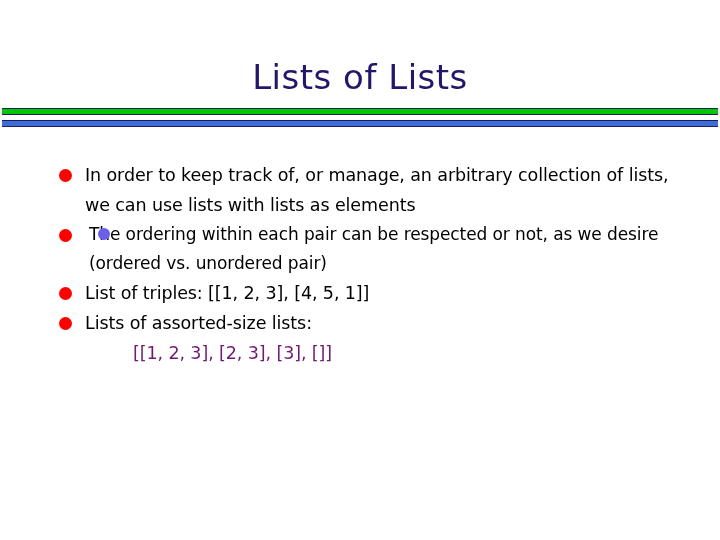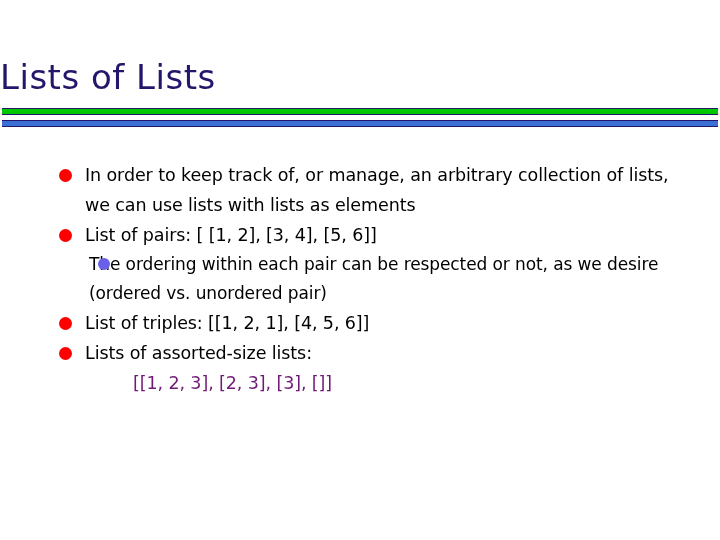--- a/index.html
+++ b/index.html
@@ -19,20 +19,21 @@
     height: 540px;
     background: #ffffff;
   }
 
   
   .title {
     position: absolute;
     top: 56px;
     left: 0;
     width: 720px;
+    text-align: center;
     font-family: "DejaVu Sans", sans-serif;
     font-size: 34px;
     font-weight: normal;
     letter-spacing: 0.5px;
     color: #24166b;
     line-height: 42px;
     white-space: nowrap;
   }
 
   
@@ -146,31 +147,30 @@
 
   <div class="body">
 
     <div class="bullet-row level-1">
       <span class="marker lvl1"></span>
       <span class="btext">In order to keep track of, or manage, an arbitrary collection of lists, we can use lists with lists as elements</span>
     </div>
 
     <div class="bullet-row level-1">
       <span class="marker lvl1"></span>
-      <span class="btext">List of pairs: [ [1, 2], [3, 4], [5, 6]]</span>
     </div>
 
     <div class="bullet-row level-2">
       <span class="marker lvl2"></span>
       <span class="btext">The ordering within each pair can be respected or not, as we desire (ordered vs. unordered pair)</span>
     </div>
 
     <div class="bullet-row level-1">
       <span class="marker lvl1"></span>
-      <span class="btext">List of triples: [[1, 2, 1], [4, 5, 6]]</span>
+      <span class="btext">List of triples: [[1, 2, 3], [4, 5, 1]]</span>
     </div>
 
     <div class="bullet-row level-1">
       <span class="marker lvl1"></span>
       <span class="btext">Lists of assorted-size lists:</span>
     </div>
 
     <div>
       <span class="continuation">[[1, 2, 3], [2, 3], [3], []]</span>
     </div>

